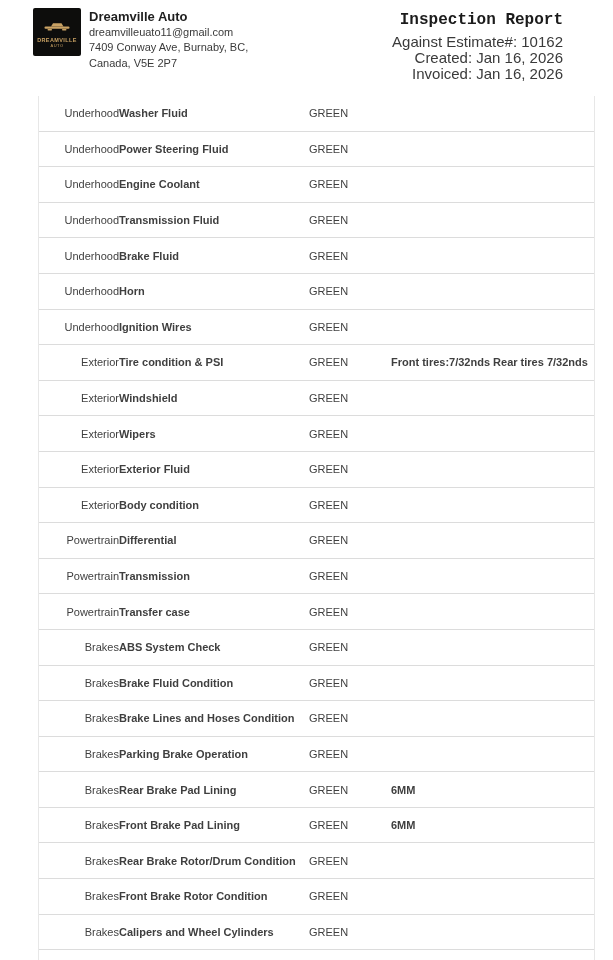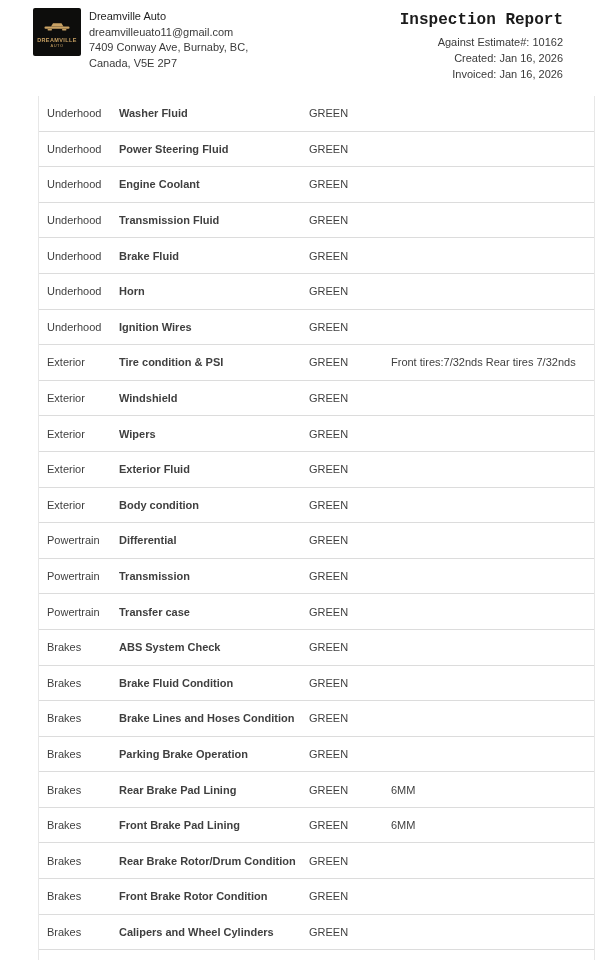--- a/index.html
+++ b/index.html
@@ -31,51 +31,51 @@
   .logo-car { margin-bottom: 2px; }
   .logo-brand {
     color: #c9a264; font-size: 5.5px; font-weight: bold;
     letter-spacing: 0.4px; line-height: 6px; text-align: center;
   }
   .logo-sub {
     color: #c9a264; font-size: 4px; line-height: 5px;
     letter-spacing: 0.5px; text-align: center;
   }
   .company-info { margin-left: 8px; font-size: 11px; line-height: 15.5px; color: #3a3a3a; padding-top: 1px; }
-  .company-name { font-weight: normal; font-size: 11px; color: #1e1e1e; }
+  .company-name { font-weight: bold; font-size: 13px; color: #1e1e1e; }
 
   .header-right { text-align: right; padding-top: 2px; }
   .report-title {
     font-size: 16px; font-weight: bold; color: #1b1b1b;
     line-height: 20px; margin-bottom: 4px; font-family: Liberation Mono, monospace;
   }
-  .report-meta { font-size: 11px; line-height: 16px; color: #3a3a3a; }
+  .report-meta { font-size: 15px; line-height: 16px; color: #3a3a3a; }
 
   
   .inspection-table {
     position: absolute;
     left: 38px; top: 96px;
     width: 557px; height: 864px;
     border-left: 1px solid #e7e7e7;
     border-right: 1px solid #e7e7e7;
     overflow: hidden;
   }
   .insp-row {
     display: flex;
     align-items: center;
     height: 35.6px;
     border-bottom: 1px solid #dcdcdc;
     font-size: 11px;
     color: #3f3f3f;
     white-space: nowrap;
   }
-  .cell-category { width: 80px; padding-left: 8px; flex-shrink: 0; }
+  .cell-category { width: 80px; padding-left: 8px; flex-shrink: 0; text-align: right; }
   .cell-item     { width: 190px; flex-shrink: 0; font-weight: bold; }
   .cell-status   { width: 82px; flex-shrink: 0; }
-  .cell-note     { flex: 1; overflow: hidden; }
+  .cell-note     { flex: 1; overflow: hidden; font-weight: bold; }
 </style>
 </head>
 <body>
 
 <div class="page">
 
   <div class="header">
     <div class="header-left">
       <div class="logo">
         <span class="logo-car">

